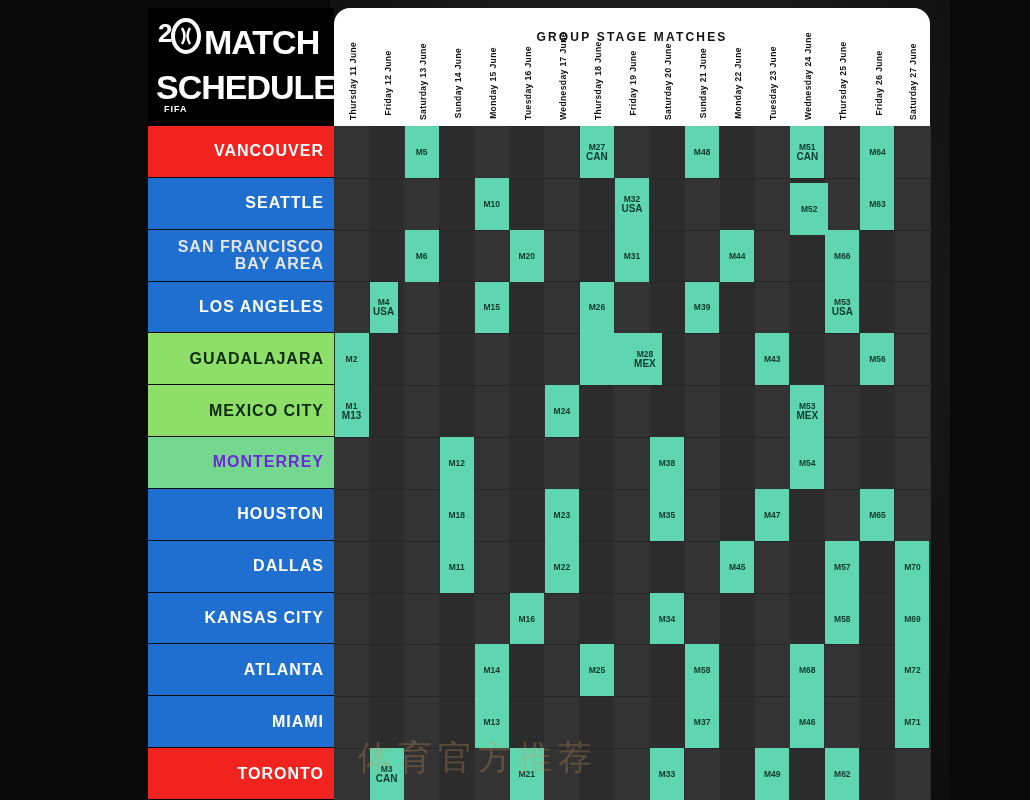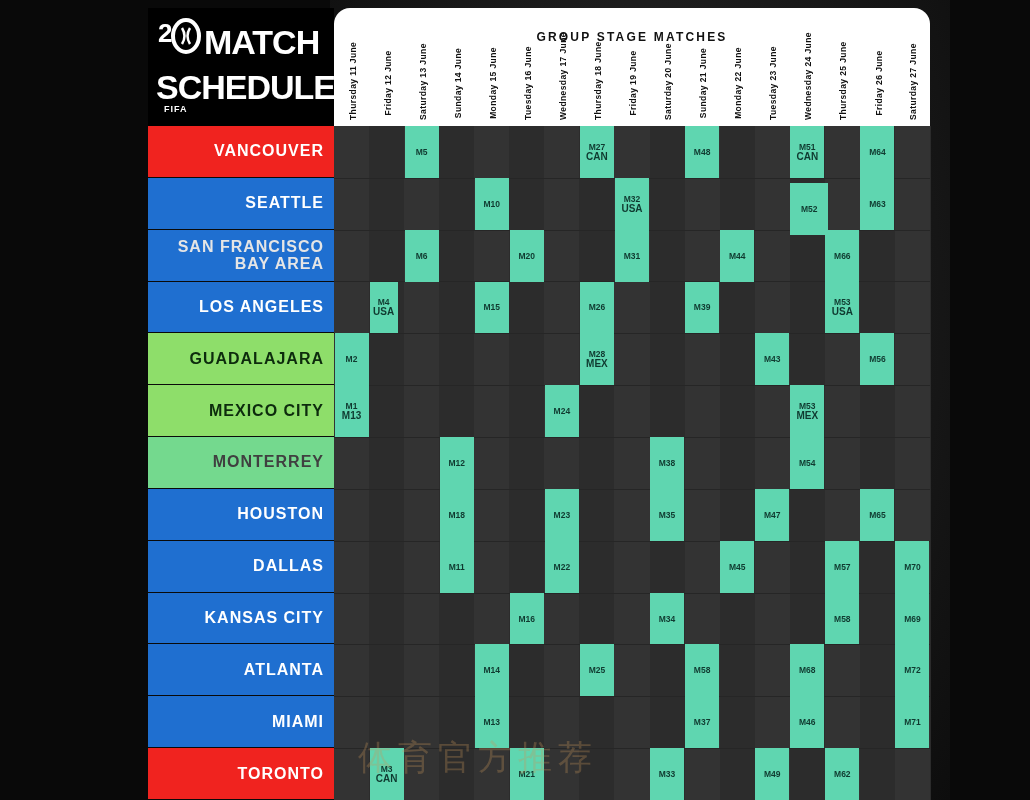--- a/index.html
+++ b/index.html
@@ -210,21 +210,21 @@
           <span>M39</span>
         </div>
         <div class="m" style="left: 491.324px; top: 155.538px; width: 34.0588px; height: 51.8462px;">
           <span>M53</span>
           <span class="mc">USA</span>
         </div>
         <div class="row" style="top: 207.385px;"></div>
         <div class="m" style="left: 0.5px; top: 207.385px; width: 34.0588px; height: 51.8462px;">
           <span>M2</span>
         </div>
-        <div class="m" style="left: 245.912px; top: 207.385px; width: 34.0588px; height: 51.8462px;">
+        <div class="m" style="left: 245.912px; top: 207.385px; width: 34.0588px; height: 51.8462px; padding-left: 48px;">
           <span>M28</span>
           <span class="mc">MEX</span>
         </div>
         <div class="m" style="left: 421.206px; top: 207.385px; width: 34.0588px; height: 51.8462px;">
           <span>M43</span>
         </div>
         <div class="m" style="left: 526.382px; top: 207.385px; width: 34.0588px; height: 51.8462px;">
           <span>M56</span>
         </div>
         <div class="row" style="top: 259.231px;"></div>
@@ -341,21 +341,21 @@
           <span>M62</span>
         </div>
       </div>
     <div id="cities">
         <div class="city" style="top: 118px; height: 51.8462px; background: rgb(240, 35, 31); color: rgb(255, 255, 255);">VANCOUVER</div>
         <div class="city" style="top: 169.846px; height: 51.8462px; background: rgb(31, 111, 208); color: rgb(255, 255, 255);">SEATTLE</div>
         <div class="city two" style="top: 221.692px; height: 51.8462px; background: rgb(31, 111, 208); color: #e5e5e5;">SAN FRANCISCO<br>BAY AREA</div>
         <div class="city" style="top: 273.538px; height: 51.8462px; background: rgb(31, 111, 208); color: rgb(255, 255, 255);">LOS ANGELES</div>
         <div class="city" style="top: 325.385px; height: 51.8462px; background: rgb(142, 222, 106); color: rgb(13, 43, 13);">GUADALAJARA</div>
         <div class="city" style="top: 377.231px; height: 51.8462px; background: rgb(142, 222, 106); color: rgb(13, 43, 13);">MEXICO CITY</div>
-        <div class="city" style="top: 429.077px; height: 51.8462px; background: rgb(116, 217, 142); color: #404040;">MONTERREY</div>
+        <div class="city" style="top: 429.077px; height: 51.8462px; background: rgb(116, 217, 142); color: #6d28d9;">MONTERREY</div>
         <div class="city" style="top: 480.923px; height: 51.8462px; background: rgb(31, 111, 208); color: rgb(255, 255, 255);">HOUSTON</div>
         <div class="city" style="top: 532.769px; height: 51.8462px; background: rgb(31, 111, 208); color: rgb(255, 255, 255);">DALLAS</div>
         <div class="city" style="top: 584.615px; height: 51.8462px; background: rgb(31, 111, 208); color: rgb(255, 255, 255);">KANSAS CITY</div>
         <div class="city" style="top: 636.462px; height: 51.8462px; background: rgb(31, 111, 208); color: rgb(255, 255, 255);">ATLANTA</div>
         <div class="city" style="top: 688.308px; height: 51.8462px; background: rgb(31, 111, 208); color: rgb(255, 255, 255);">MIAMI</div>
         <div class="city" style="top: 740.154px; height: 51.8462px; background: rgb(240, 35, 31); color: rgb(255, 255, 255);">TORONTO</div>
       </div>
   </div>
 
   <div class="watermark">体育官方推荐</div>

